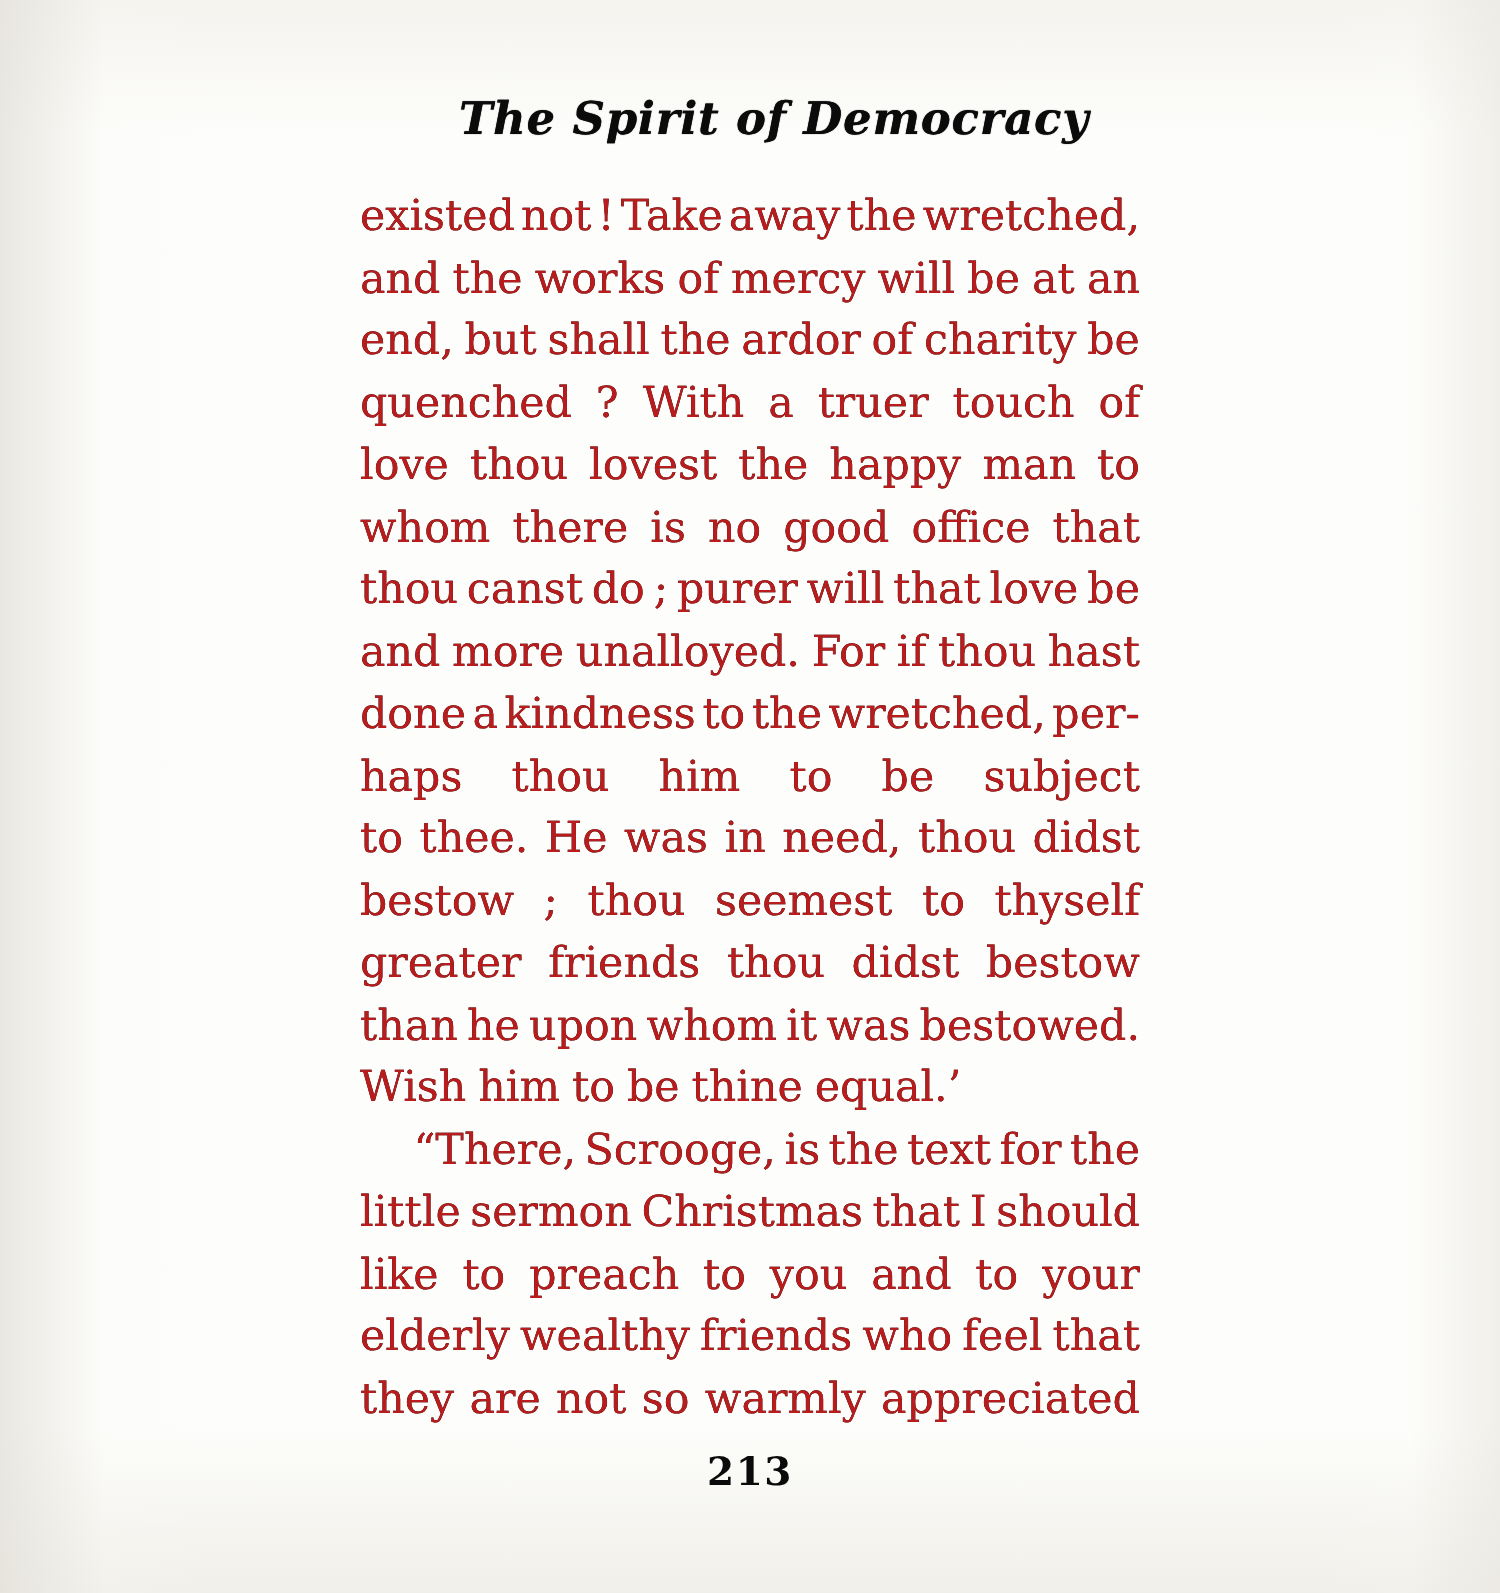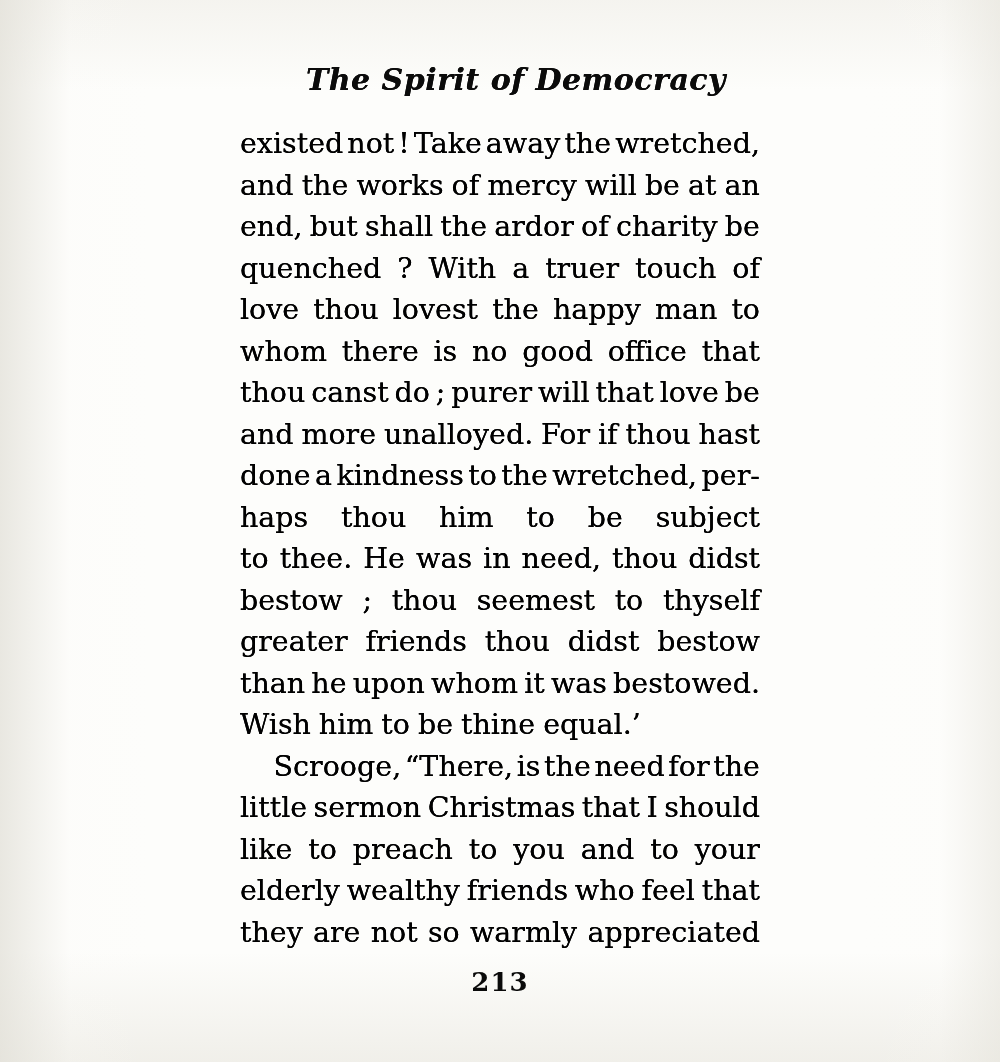--- a/index.html
+++ b/index.html
@@ -47,21 +47,21 @@
     letter-spacing: 0.5px;
     color: #0b0b0b;
     font-style: italic;
     text-shadow: 0 0 0.6px #000;
     padding-left: 32px;
   }
 
   .body-block {
     margin: 26px auto 0 auto;
     width: 520px;
-    color: #000000;
+    color: #b91c1c;
     font-size: 28.5px;
     line-height: 41.5px;
     font-family: "DejaVu Serif", serif;
     text-shadow: 0 0 0.4px #000;
   }
   .line {
     display: flex;
     white-space: pre;
     height: 41.5px;
     align-items: baseline;
@@ -114,21 +114,21 @@
           <div class="line just"><span class="w">and</span><span class="w">more</span><span class="w">unalloyed.</span><span class="w">For</span><span class="w">if</span><span class="w">thou</span><span class="w">hast</span></div>
           <div class="line just"><span class="w">done</span><span class="w">a</span><span class="w">kindness</span><span class="w">to</span><span class="w">the</span><span class="w">wretched,</span><span class="w">per-</span></div>
           <div class="line just"><span class="w">haps</span><span class="w">thou</span><span class="w">him</span><span class="w">to</span><span class="w">be</span><span class="w">subject</span></div>
           <div class="line just"><span class="w">to</span><span class="w">thee.</span><span class="w">He</span><span class="w">was</span><span class="w">in</span><span class="w">need,</span><span class="w">thou</span><span class="w">didst</span></div>
           <div class="line just"><span class="w">bestow</span><span class="w">;</span><span class="w">thou</span><span class="w">seemest</span><span class="w">to</span><span class="w">thyself</span></div>
           <div class="line just"><span class="w">greater</span><span class="w">friends</span><span class="w">thou</span><span class="w">didst</span><span class="w">bestow</span></div>
           <div class="line just"><span class="w">than</span><span class="w">he</span><span class="w">upon</span><span class="w">whom</span><span class="w">it</span><span class="w">was</span><span class="w">bestowed.</span></div>
           <div class="line left"><span class="w">Wish</span><span class="w">him</span><span class="w">to</span><span class="w">be</span><span class="w">thine</span><span class="w">equal.’</span></div>
         </div>
       <div id="para-2-host">
-          <div class="line just"><span class="indent"></span><span class="w">Scrooge,</span><span class="w">“There,</span><span class="w">is</span><span class="w">the</span><span class="w">need</span><span class="w">for</span><span class="w">the</span></div>
+          <div class="line just"><span class="indent"></span><span class="w">“There,</span><span class="w">Scrooge,</span><span class="w">is</span><span class="w">the</span><span class="w">text</span><span class="w">for</span><span class="w">the</span></div>
           <div class="line just"><span class="w">little</span><span class="w">sermon</span><span class="w">Christmas</span><span class="w">that</span><span class="w">I</span><span class="w">should</span></div>
           <div class="line just"><span class="w">like</span><span class="w">to</span><span class="w">preach</span><span class="w">to</span><span class="w">you</span><span class="w">and</span><span class="w">to</span><span class="w">your</span></div>
           <div class="line just"><span class="w">elderly</span><span class="w">wealthy</span><span class="w">friends</span><span class="w">who</span><span class="w">feel</span><span class="w">that</span></div>
           <div class="line just"><span class="w">they</span><span class="w">are</span><span class="w">not</span><span class="w">so</span><span class="w">warmly</span><span class="w">appreciated</span></div>
         </div>
     </div>
 
     <div class="folio">213</div>
 
   </div>

